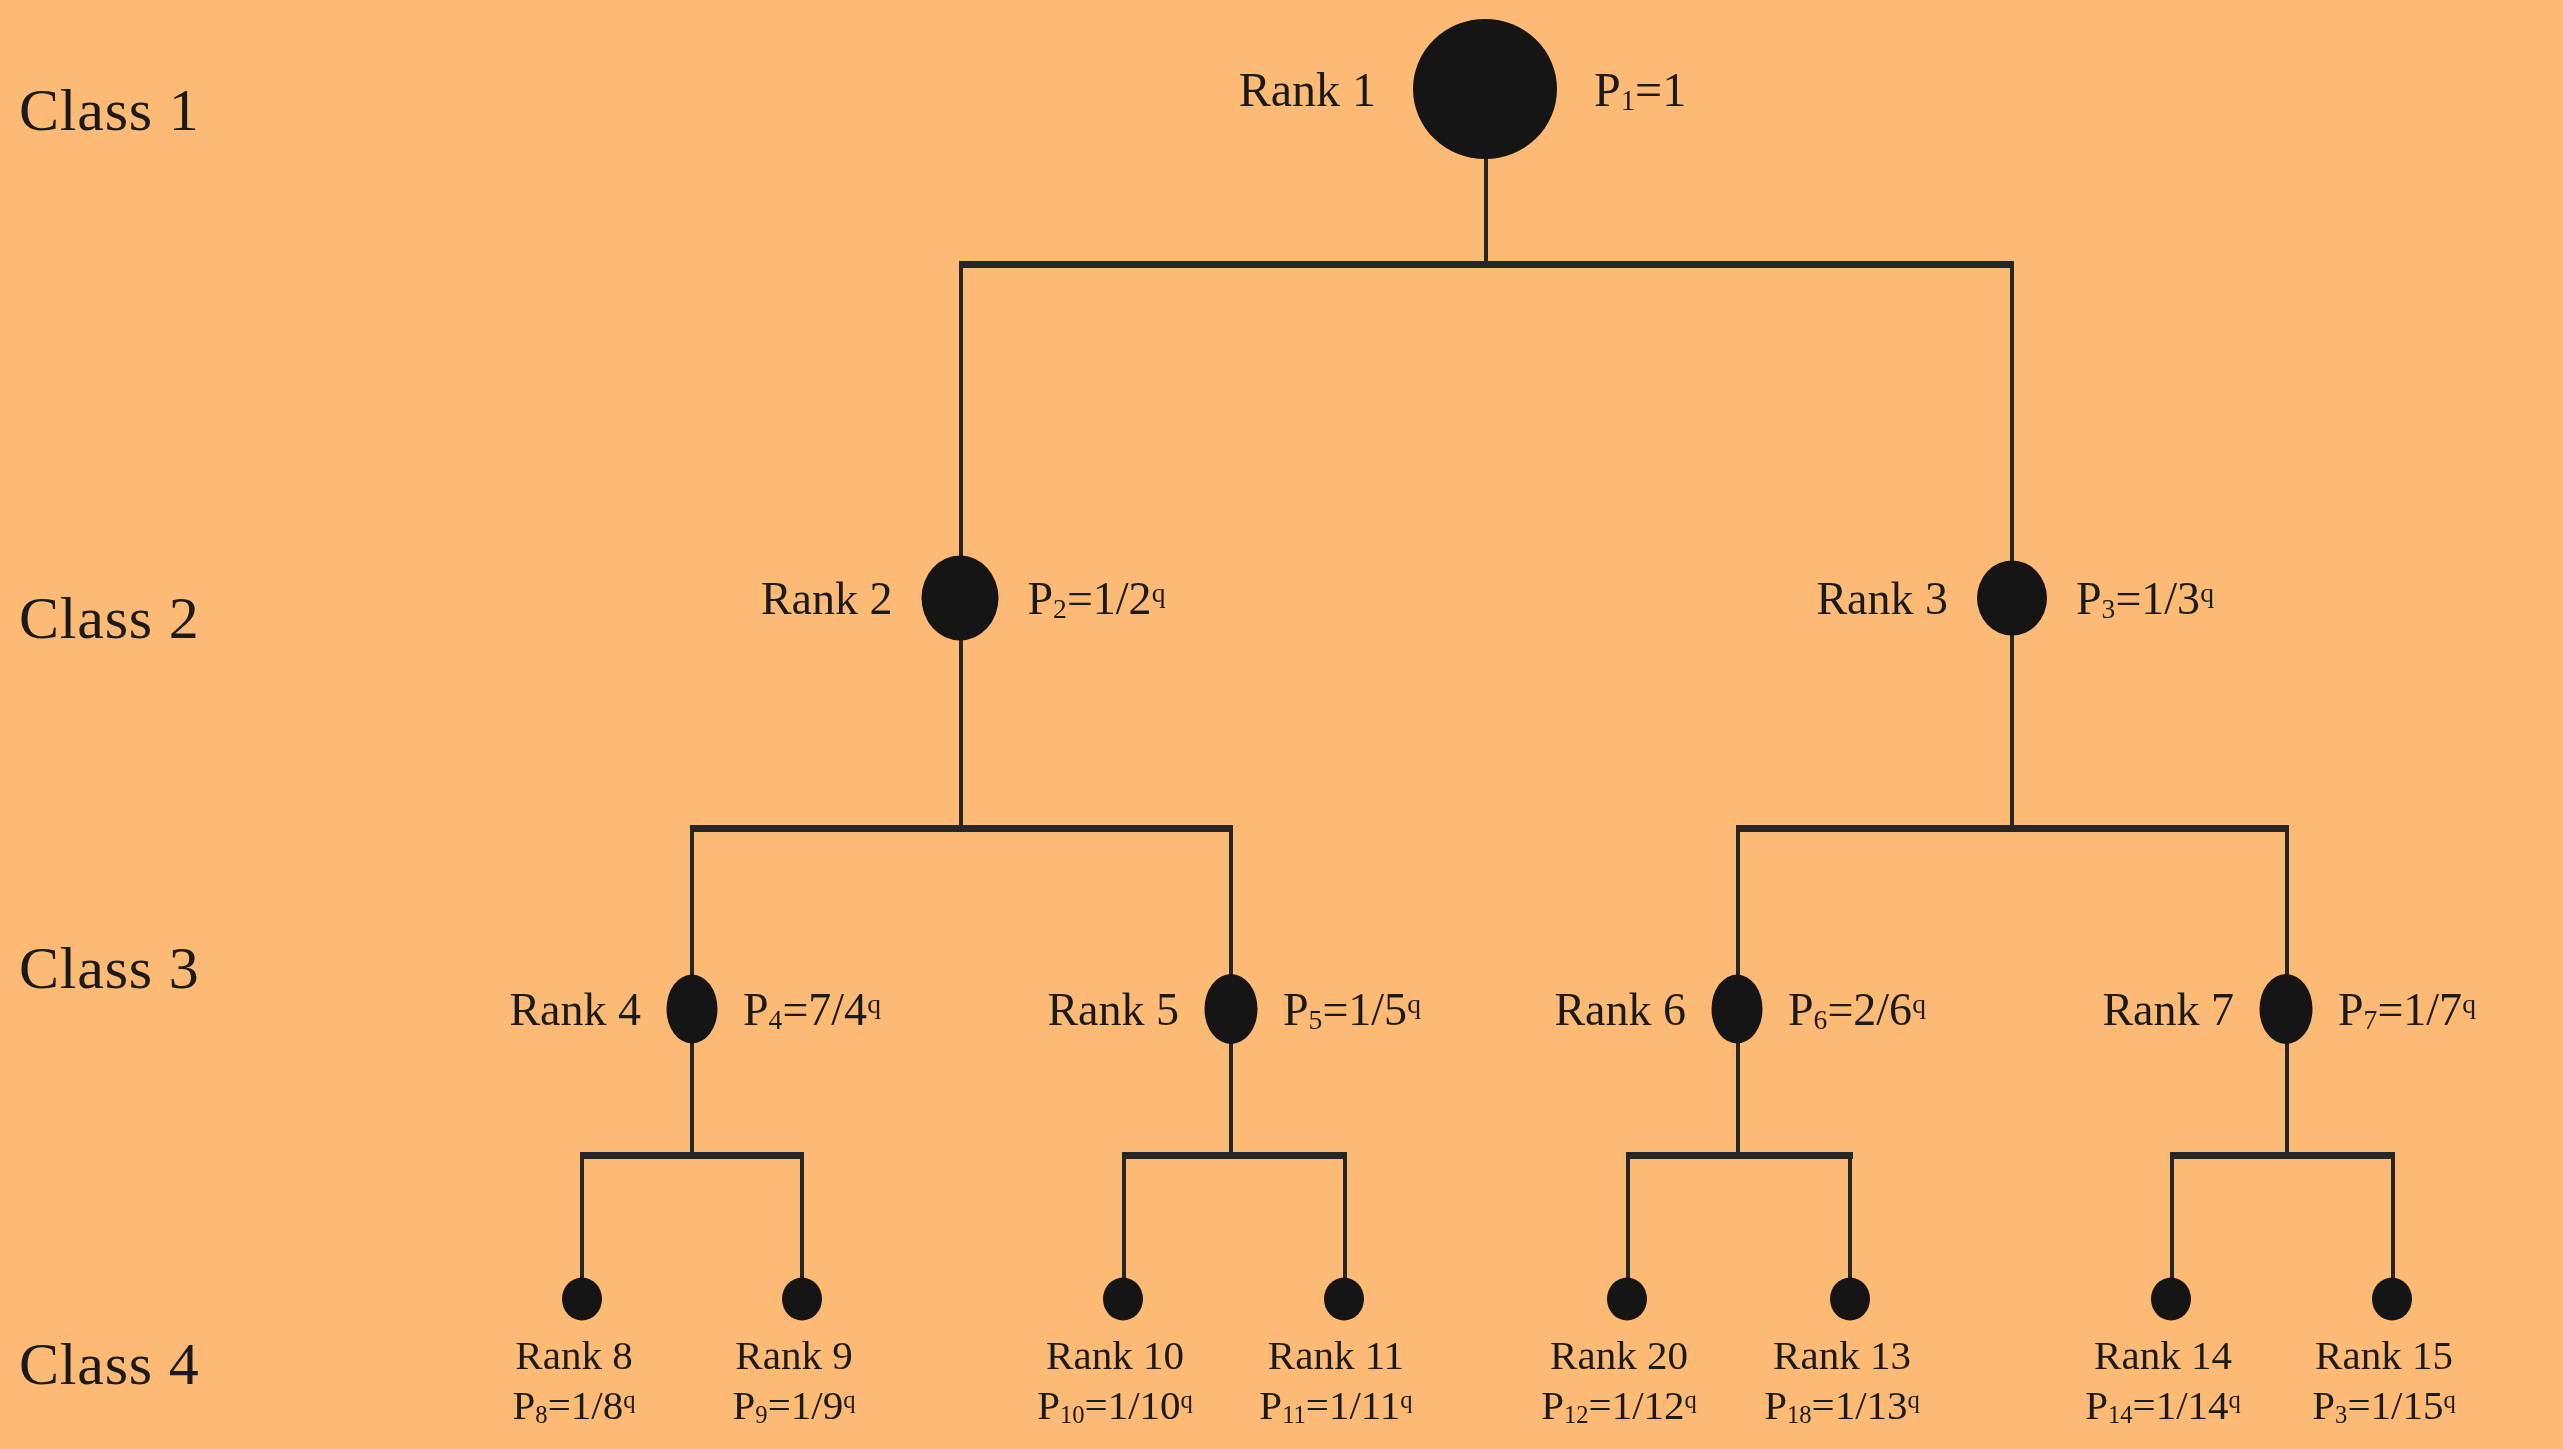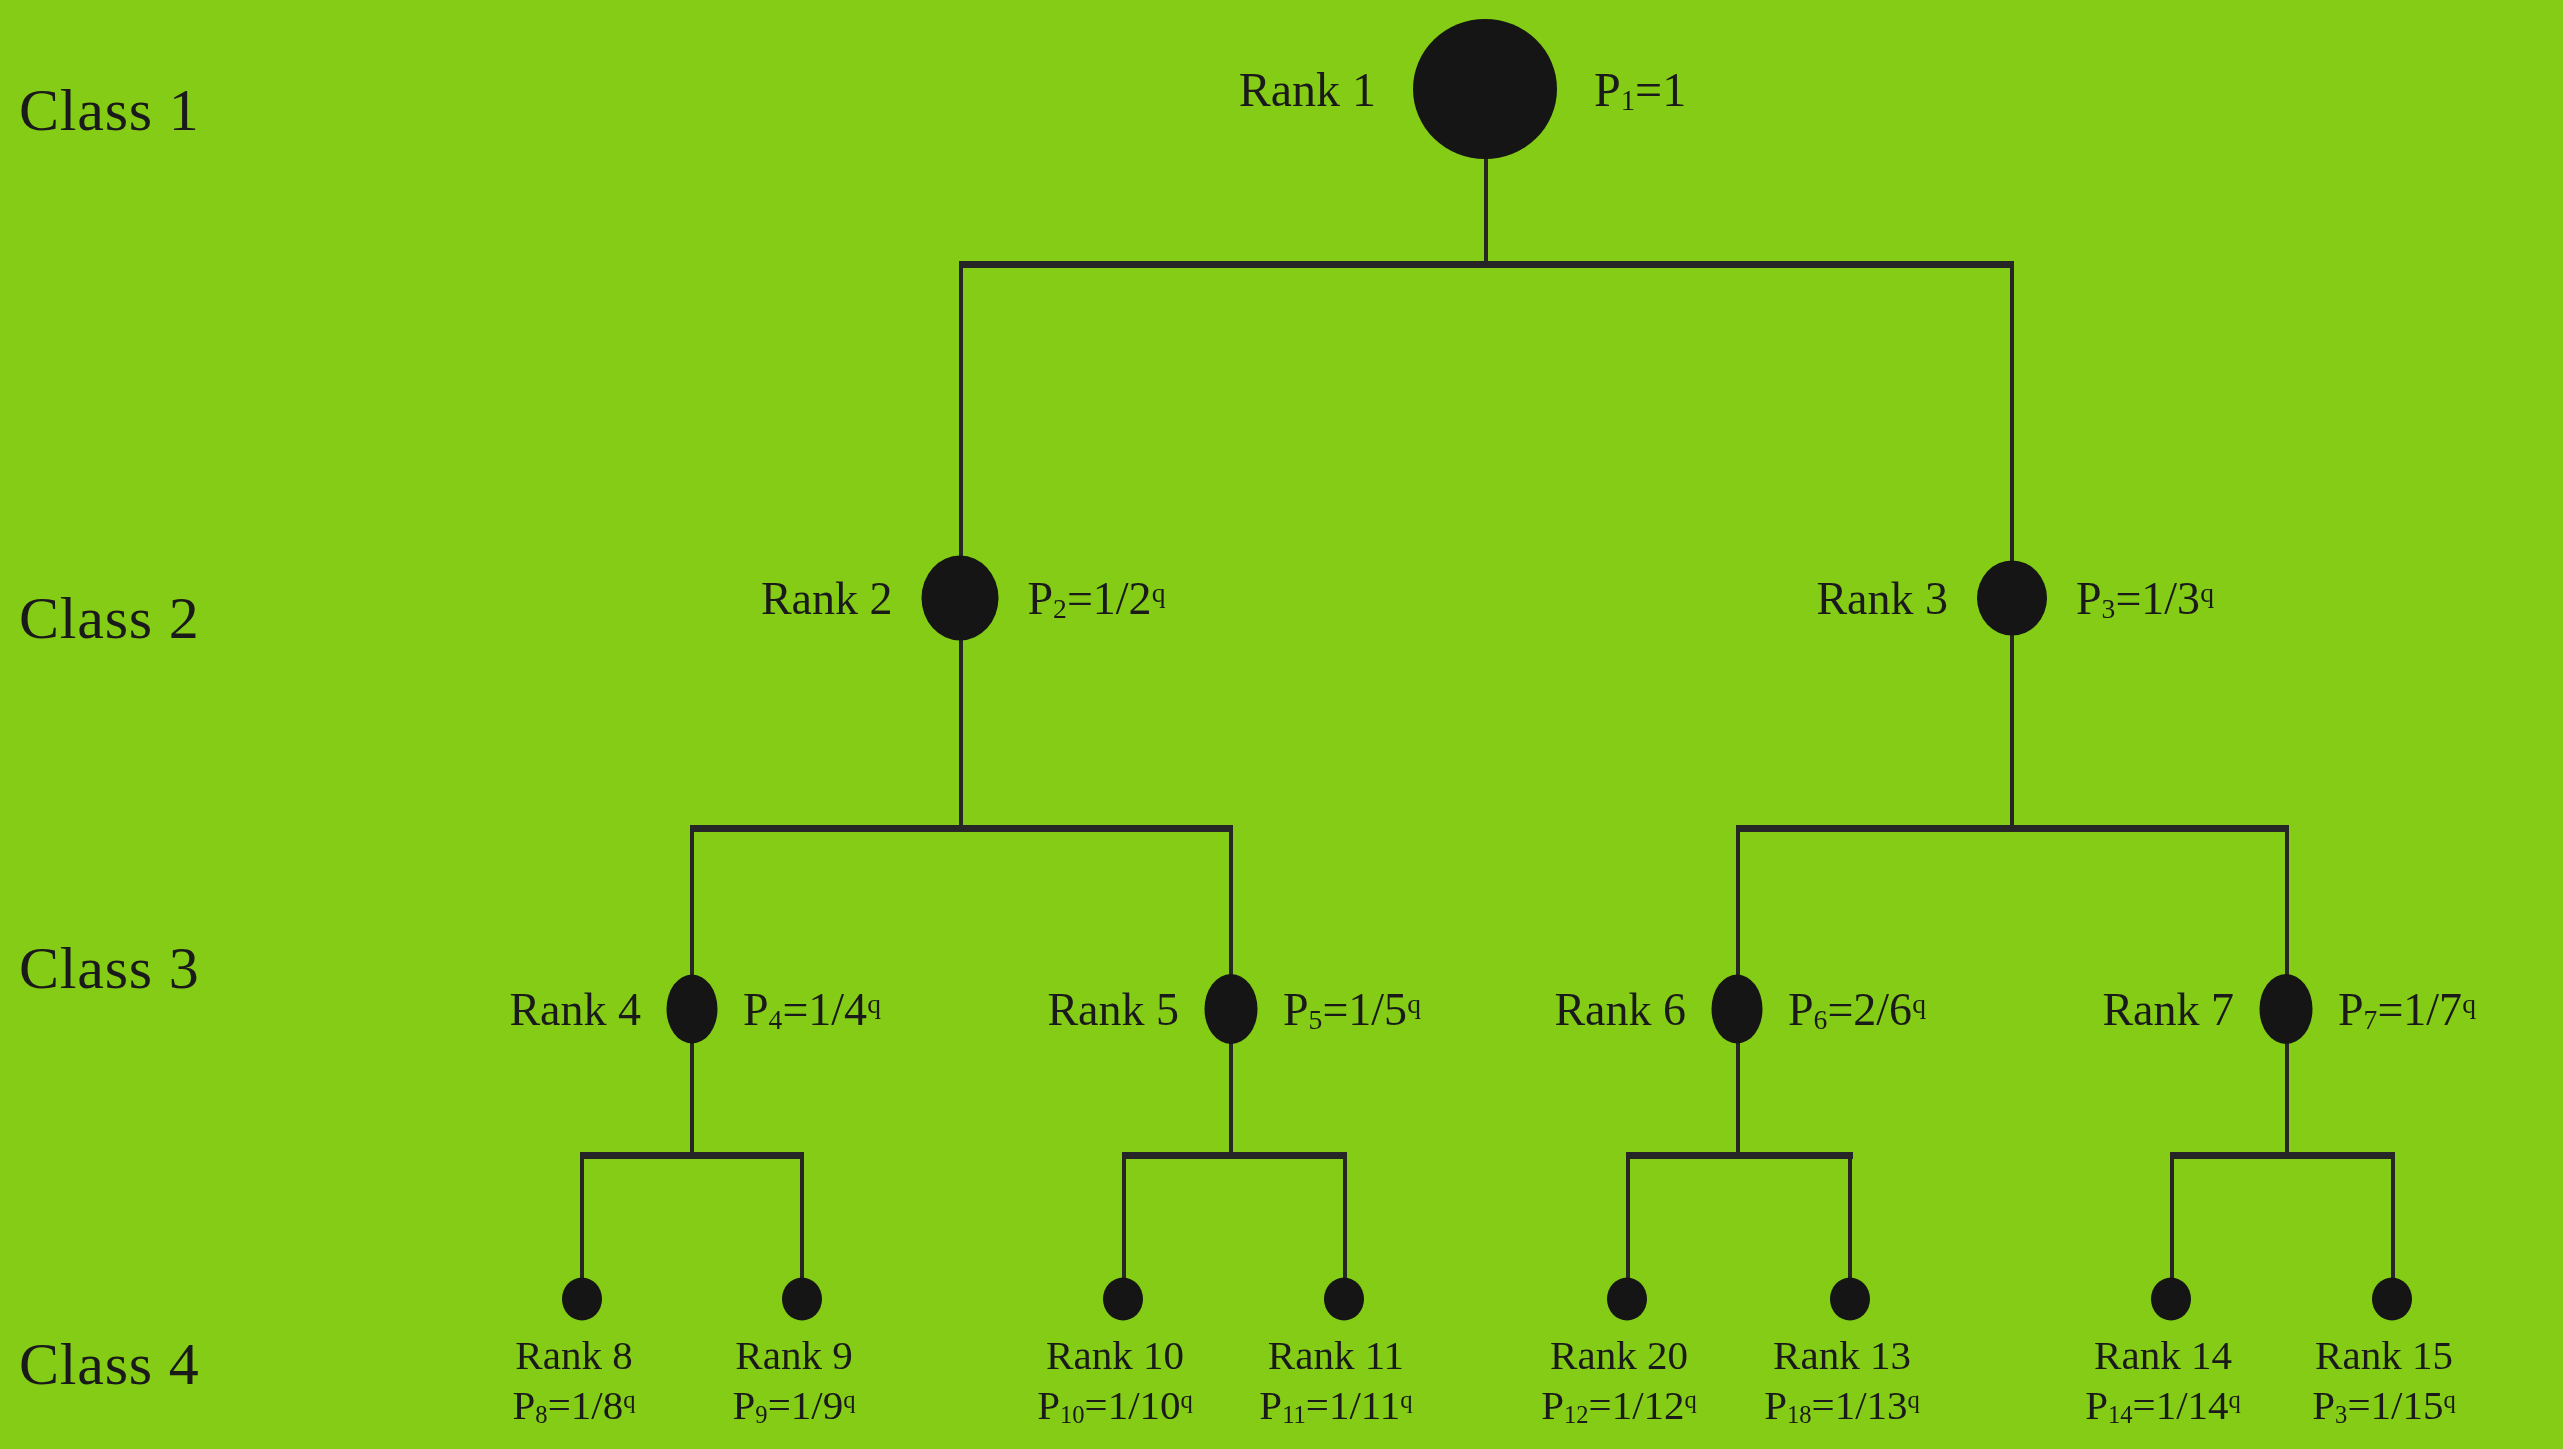--- a/index.html
+++ b/index.html
@@ -1,20 +1,20 @@
 <!DOCTYPE html>
 <html style="font-size:12.8px"><head>
 <meta charset="utf-8">
 <style>
   html,body{margin:0;padding:0;background:#ffffff;}
   .canvas{
     position:relative;
     width:2563px;height:1449px;
     background:#fefefef;
-    background-color:#84cc16;
+    background-color:#fdba74;
     font-family:"Liberation Serif","DejaVu Serif",serif;
     color:#1a1a1a;
     overflow:hidden;
   }
   
   .edge{position:absolute;background:#262626;z-index:1;}
   .edge.v{width:4px;}
   .edge.h{height:7.2px;}
   
   .class-label{
@@ -93,21 +93,21 @@
   </div>
   <div class="node" style="--cx:2012px;--cy:598px;--cw:70px;--ch:75px">
     <span class="rank-label">Rank 3</span>
     <span class="dot"></span>
     <span class="p-label"><span>P</span><span class="psub">3</span><span>=1/3</span><span class="psup">q</span></span>
   </div>
 
   <div class="node" style="--cx:692px;--cy:1009px;--cw:51px;--ch:69px;--gap:25.5px">
     <span class="rank-label">Rank 4</span>
     <span class="dot"></span>
-    <span class="p-label"><span>P</span><span class="psub">4</span><span>=1/4</span><span class="psup">q</span></span>
+    <span class="p-label"><span>P</span><span class="psub">4</span><span>=7/4</span><span class="psup">q</span></span>
   </div>
   <div class="node" style="--cx:1231px;--cy:1009px;--cw:53px;--ch:70px;--gap:25.5px">
     <span class="rank-label">Rank 5</span>
     <span class="dot"></span>
     <span class="p-label"><span>P</span><span class="psub">5</span><span>=1/5</span><span class="psup">q</span></span>
   </div>
   <div class="node" style="--cx:1737px;--cy:1009px;--cw:51px;--ch:69px;--gap:25.5px">
     <span class="rank-label">Rank 6</span>
     <span class="dot"></span>
     <span class="p-label"><span>P</span><span class="psub">6</span><span>=2/6</span><span class="psup">q</span></span>

